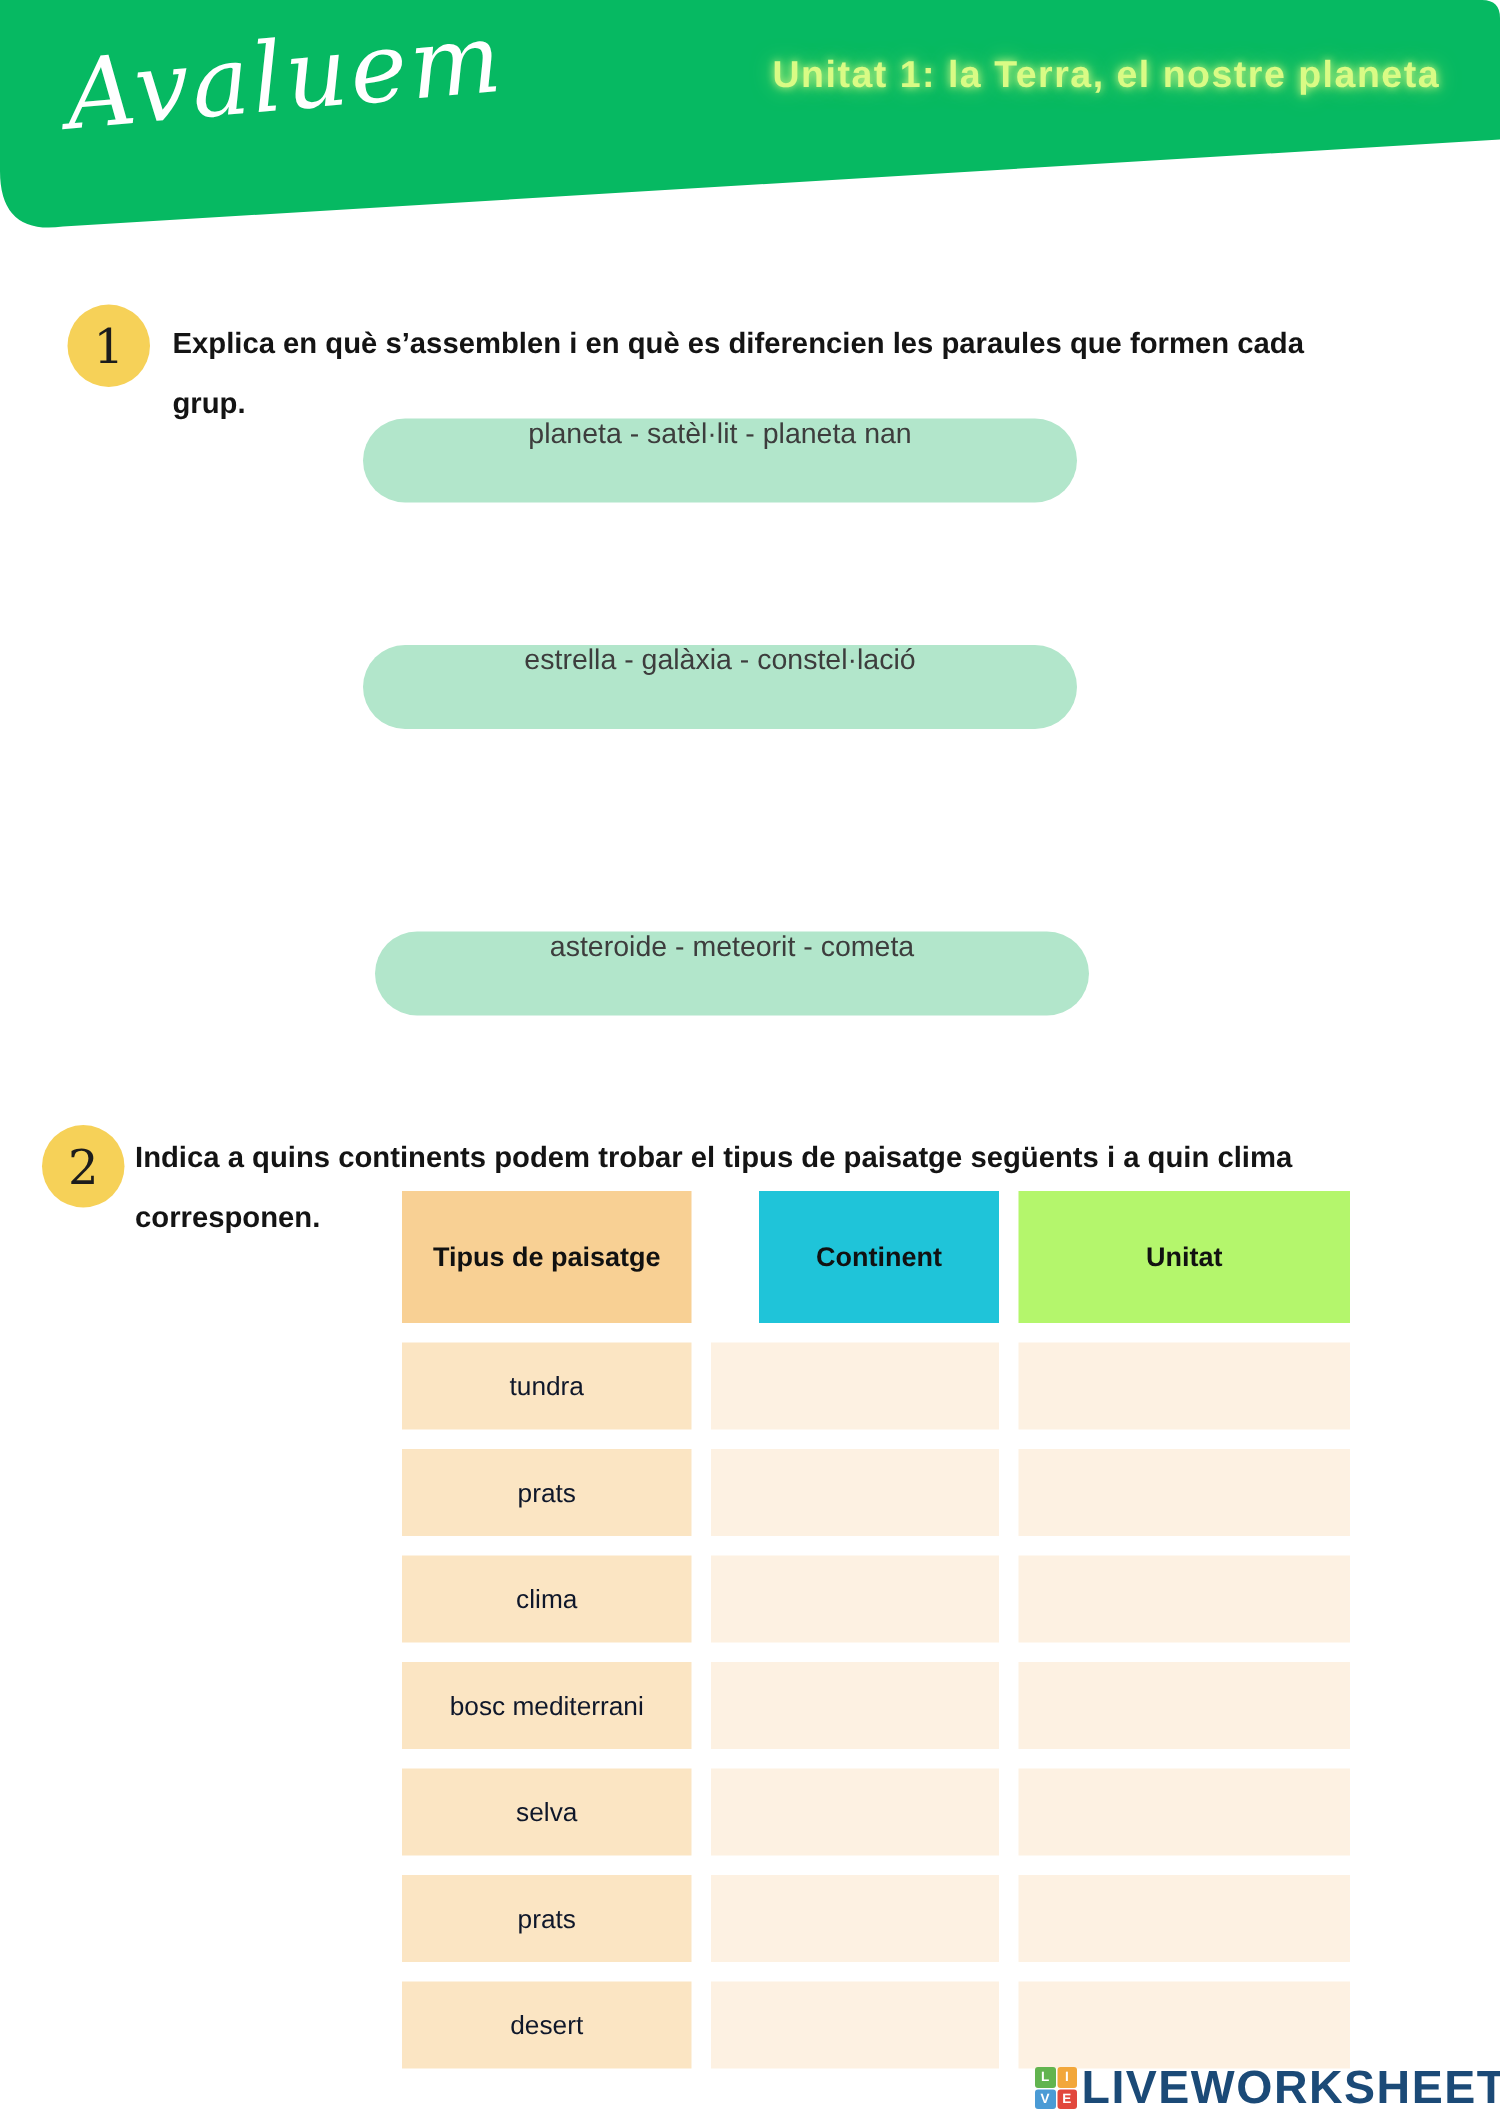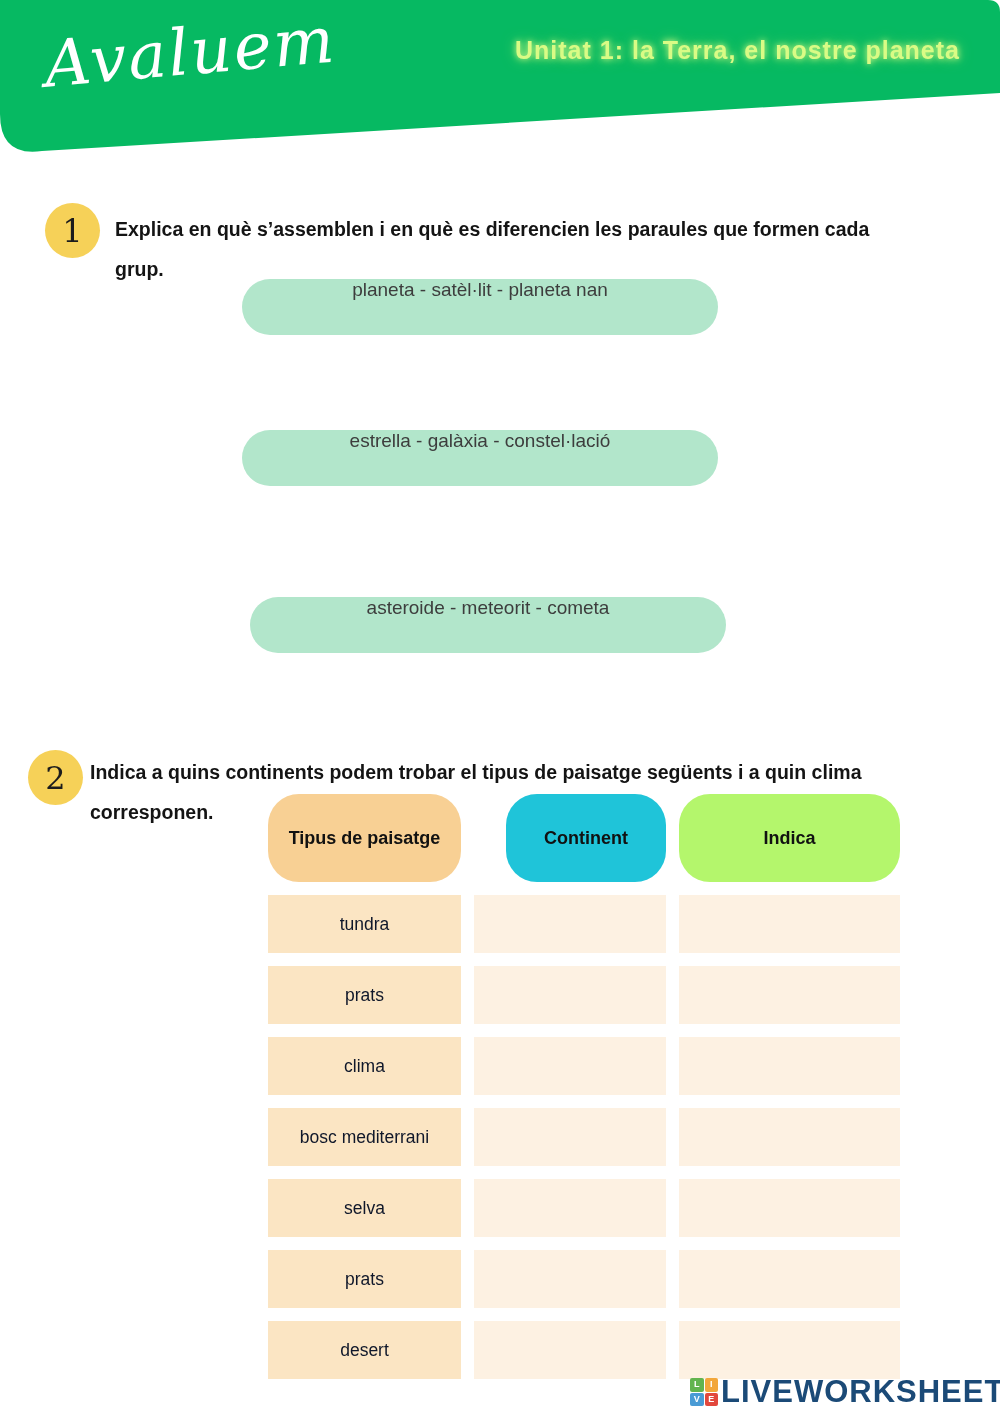--- a/index.html
+++ b/index.html
@@ -62,33 +62,33 @@
 
   
   .pill{
     position:absolute;height:56px;width:476px;border-radius:28px;
     background:var(--pill-mint);
     display:flex;justify-content:center;
     font-size:19px;color:#3d3d3d;
   }
   .pill-0{left:242px;top:279px;}
   .pill-1{left:242px;top:430px;}
-  .pill-2{left:250px;top:597px;}
+  .pill-2{left:250px;top:621px;}
 
   
   .climate-table{
     position:absolute;left:268px;top:794px;
     display:grid;
     grid-template-columns:193px 192px 221px;
     grid-template-rows:88px repeat(7,58px);
     column-gap:13px;row-gap:13px;
   }
   .th{
     display:flex;align-items:center;justify-content:center;
-    font-weight:700;font-size:18px;color:#111;border-radius:31px;
+    font-weight:700;font-size:18px;color:#111;
   }
   .th-paisatge{background:var(--col-paisatge);}
   .th-continent{background:var(--col-continent);margin-left:32px;}
   .th-clima{background:var(--col-clima);}
   .cell-label{
     background:var(--cell-label);
     display:flex;align-items:center;justify-content:center;
     font-size:17.5px;color:#0f172a;
   }
   .cell-empty{background:var(--cell-empty);}
@@ -145,21 +145,21 @@
 
 <div class="num-circle q2-circle">
   <span>2</span>
 </div>
 <div class="q-text q2-text">Indica a quins continents podem trobar el tipus de paisatge següents i a quin clima
 corresponen.</div>
 
 <div class="climate-table">
   <div class="th th-paisatge">Tipus de paisatge</div>
   <div class="th th-continent">Continent</div>
-  <div class="th th-clima">Indica</div>
+  <div class="th th-clima">Unitat</div>
 
   <div class="cell-label">tundra</div>
   <div class="cell-empty"></div>
   <div class="cell-empty"></div>
 
   <div class="cell-label">prats</div>
   <div class="cell-empty"></div>
   <div class="cell-empty"></div>
 
   <div class="cell-label">clima</div>

